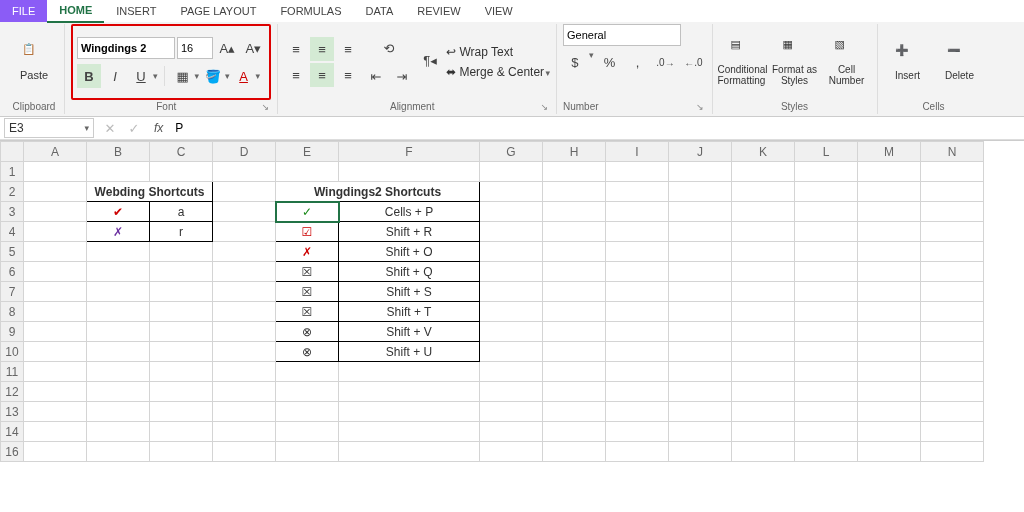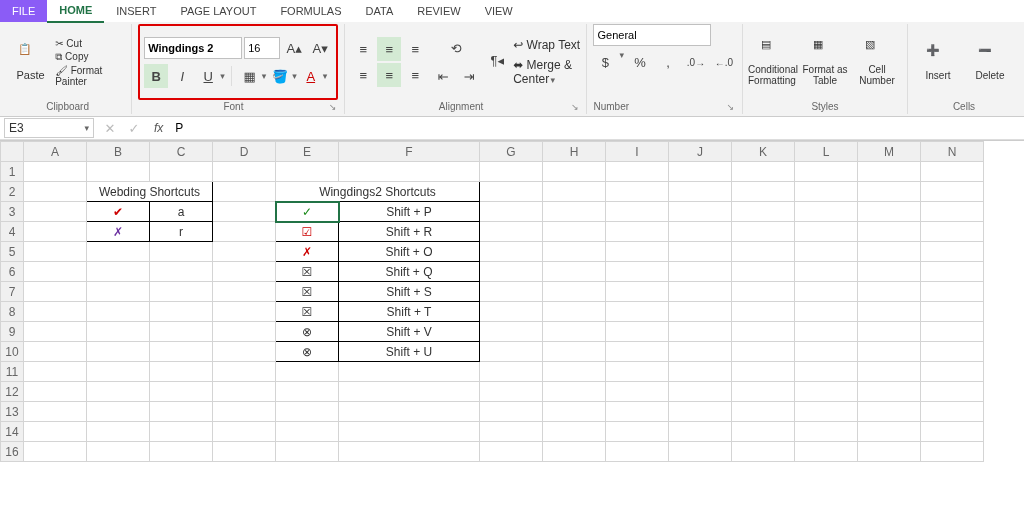--- a/index.html
+++ b/index.html
@@ -27,21 +27,21 @@
 .fx{font-style:italic;font-size:12px;color:#555;margin:0 8px}
 .fbar-input{flex:1;border:none;height:18px;font-size:12px;padding:0 4px}
 
 .sheet{position:relative;overflow:auto;height:380px;border-top:1px solid #ccc}
 table.grid{border-collapse:collapse;table-layout:fixed}
 table.grid th,table.grid td{border:1px solid #d4d4d4;height:19px;font-size:12px;text-align:center;min-width:62px;background:#fff;padding:0}
 table.grid th{background:#f0f0f0;color:#666;font-weight:400}
 table.grid th.rowh{min-width:22px;width:22px}
 table.grid td.sel-cell{outline:2px solid #217346;outline-offset:-1px}
 .tbl-border{border:1.5px solid #000 !important}
-.tbl-hdr{font-weight:400}
+.tbl-hdr{font-weight:700}
 .red{color:#c00}
 .green{color:#1a8a1a}
 .purple{color:#6a2fa0}
 th.col-active{background:#d9d9d9}
 th.row-active{background:#d9d9d9}
 .vsep{width:1px;background:#ddd;height:50px;margin:0 4px}
 </style>
 </head>
 <body>
 
@@ -56,25 +56,20 @@
   <div class="tab">VIEW</div>
 </div>
 
 <div class="ribbon">
 
   <div class="group">
     <div class="group-body">
       <div class="big-btn">
         <span class="ico">📋</span>
         <span>Paste</span>
-      </div>
-      <div style="display:flex;flex-direction:column;gap:2px">
-        <span class="small"><span>✂ </span><span>Cut</span></span>
-        <span class="small"><span>⧉ </span><span>Copy</span></span>
-        <span class="small"><span>🖌 </span><span>Format Painter</span></span>
       </div>
     </div>
     <div class="group-label">Clipboard</div>
   </div>
 
   <div class="group">
     <div class="group-body red-box">
       <div style="display:flex;flex-direction:column;gap:4px">
         <div style="display:flex;gap:2px;align-items:center">
           <input class="combo" style="width: 90px; font-weight: bold;" value="Wingdings 2">
@@ -154,21 +149,21 @@
   </div>
 
   <div class="group">
     <div class="group-body">
       <div class="big-btn">
           <span class="ico">▤</span>
           <span class="small" style="text-align:left">Conditional Formatting</span>
         </div>
       <div class="big-btn">
           <span class="ico">▦</span>
-          <span class="small" style="text-align:center">Format as Table</span>
+          <span class="small" style="text-align:center">Format as Styles</span>
         </div>
       <div class="big-btn">
           <span class="ico">▧</span>
           <span class="small" style="text-align:center">Cell Number</span>
         </div>
     </div>
     <div class="group-label">Styles</div>
   </div>
 
   <div class="group" style="border-right:none">
@@ -249,21 +244,21 @@
           <td></td>
           <td></td>
         </tr>
   <tr>
           <th class="rowh row-active">3</th>
           <td></td>
     <td class="tbl-border red">✔</td>
     <td class="tbl-border">a</td>
     <td></td>
     <td class="tbl-border green sel-cell">✓</td>
-    <td class="tbl-border">Shift + P</td>
+    <td class="tbl-border">Cells + P</td>
     <td></td>
           <td></td>
           <td></td>
           <td></td>
           <td></td>
           <td></td>
           <td></td>
           <td></td>
         </tr>
   <tr>

